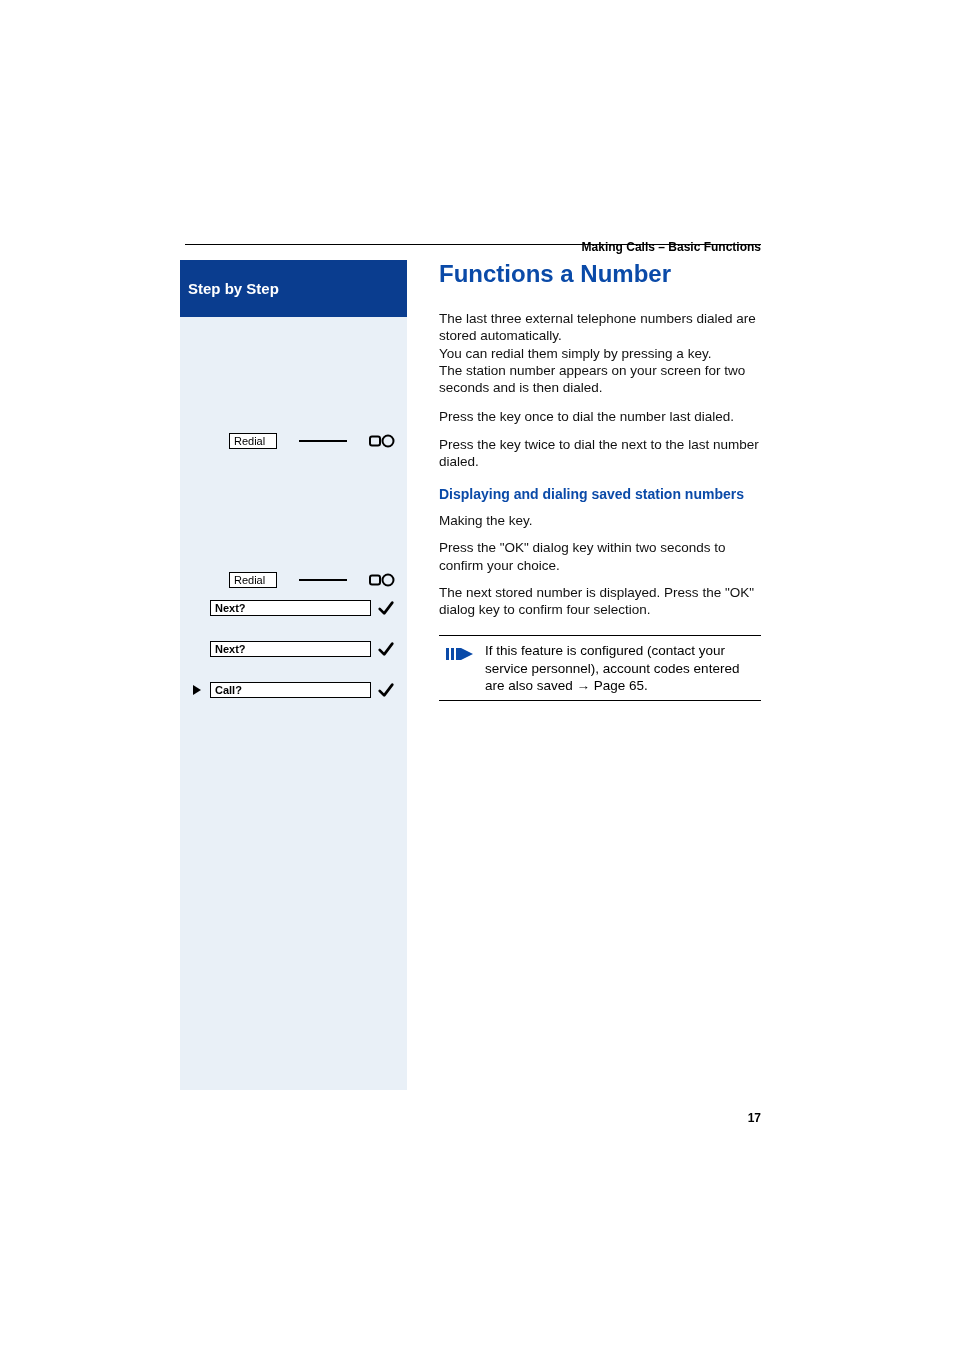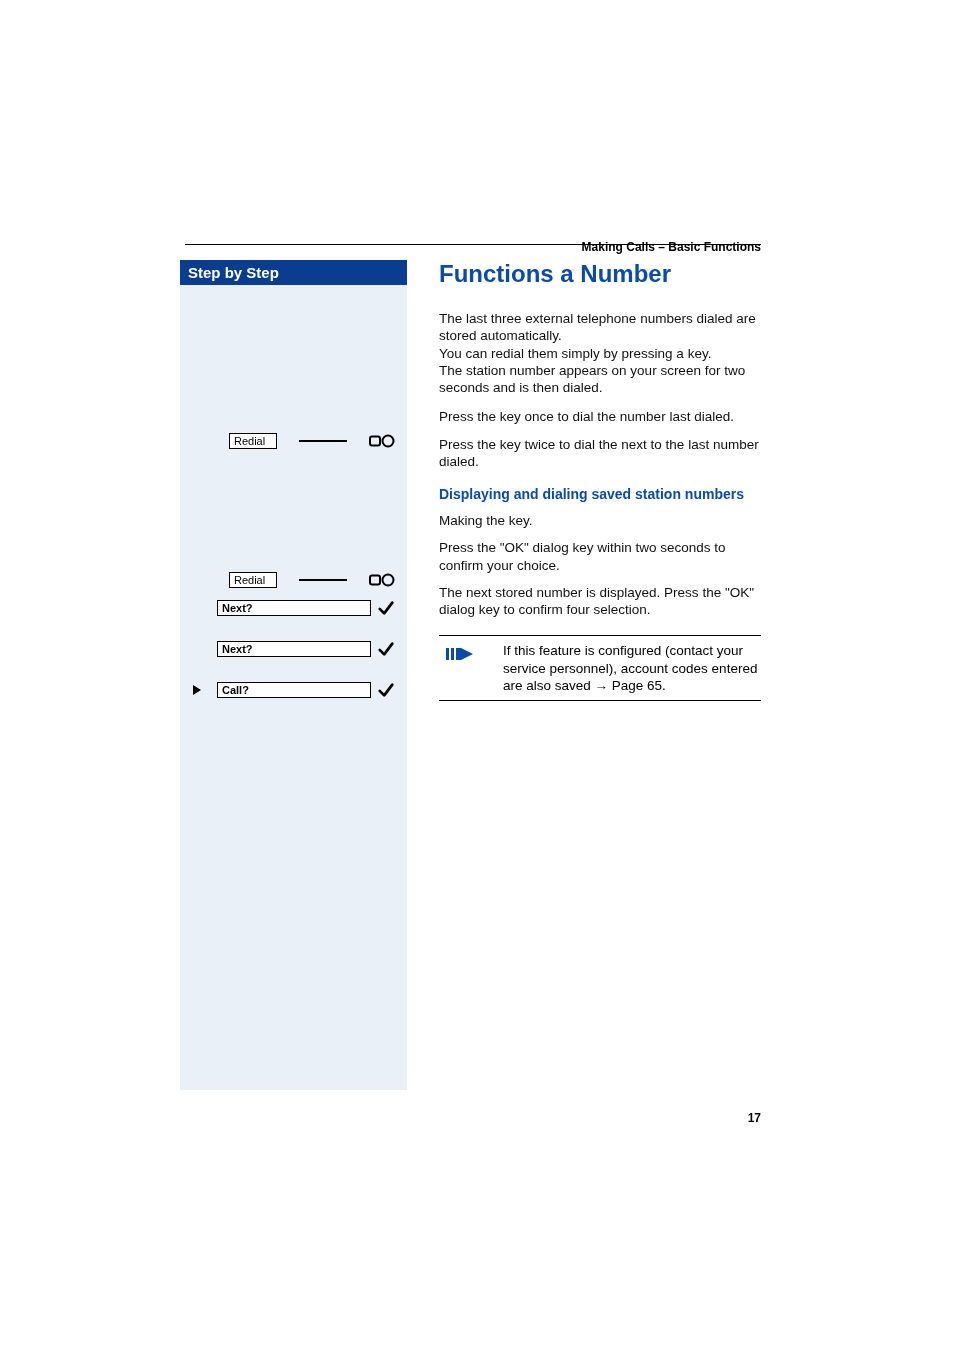--- a/index.html
+++ b/index.html
@@ -38,21 +38,21 @@
     width: 227px;
     background: #e9f0f7;
     min-height: 830px;
     position: relative;
   }
   .step-banner {
     background: #0a3d8f;
     color: #fff;
     font-weight: bold;
     font-size: 15px;
-    padding: 4px 8px;
+    padding: 20px 8px;
   }
   .rightcol {
     flex: 1;
     padding-left: 32px;
   }
   h1.section-title {
     color: #0a4aa8;
     font-size: 24px;
     font-weight: bold;
     margin-bottom: 22px;
@@ -69,21 +69,21 @@
     font-size: 14px;
     font-weight: bold;
     margin: 16px 0 10px 0;
   }
   .note-box {
     border-top: 1px solid #000;
     border-bottom: 1px solid #000;
     padding: 6px 0 6px 0;
     display: flex;
     align-items: flex-start;
-    gap: 28px;
+    gap: 10px;
     margin-top: 17px;
   }
   .note-icon {
     flex: none;
     width: 30px;
     height: 20px;
     margin-top: 2px;
     margin-left: 6px;
   }
   .note-text {
@@ -125,21 +125,21 @@
     top: -2px;
   }
   .led-icon {
     width: 26px;
     height: 14px;
   }
   .dialog-row {
     position: absolute;
     display: flex;
     align-items: center;
-    left: 37px;
+    left: 30px;
     right: 12px;
   }
   .dialog-row .key-label-box {
     flex: 1;
     font-weight: bold;
     font-size: 11px;
     margin-right: 6px;
   }
   .check-icon {
     width: 18px;

